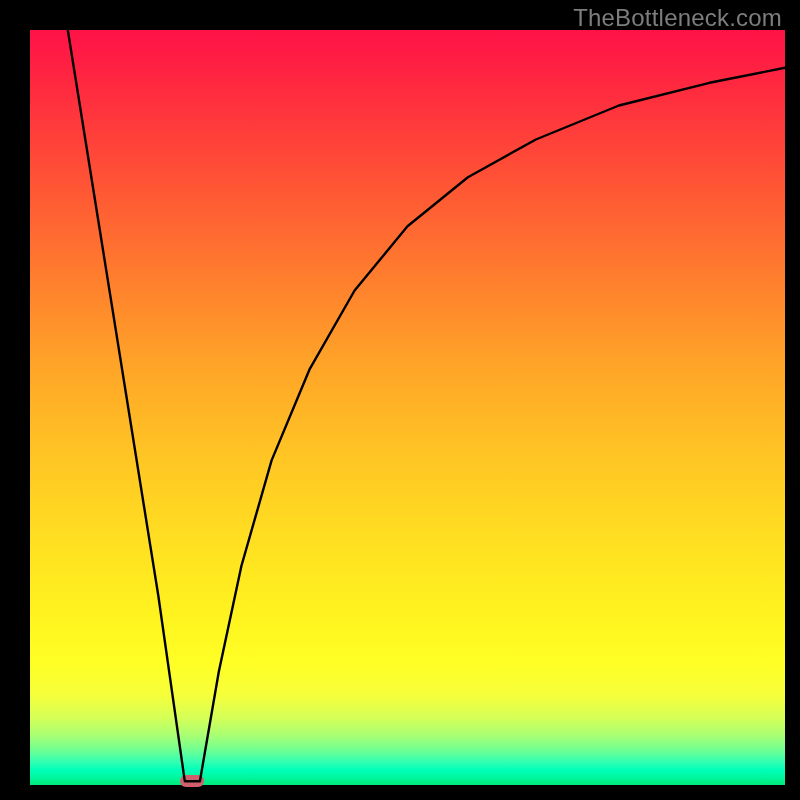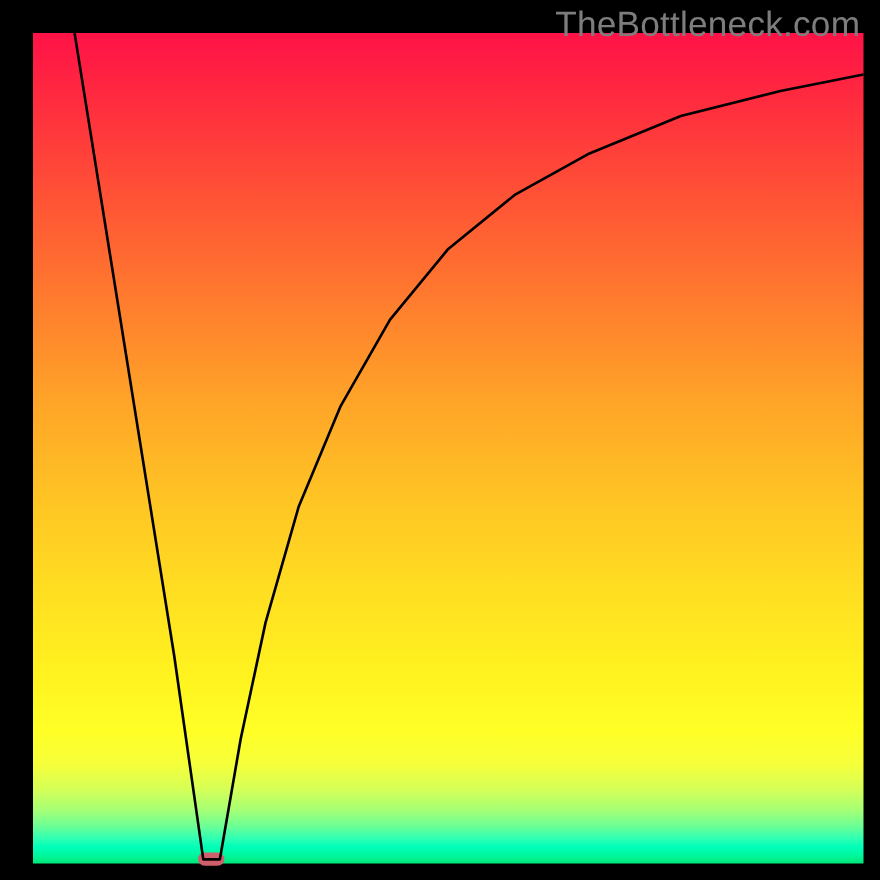--- a/index.html
+++ b/index.html
@@ -15,21 +15,21 @@
     position: relative;
     width: 800px;
     height: 800px;
     background: #000;
   }
   .watermark {
     position: absolute;
     top: 4px;
     right: 18px;
     color: #7d7d7d;
-    font-size: 32px;
+    font-size: 24px;
     font-weight: 400;
     letter-spacing: 0.2px;
     z-index: 10;
   }
   .plot-area {
     position: absolute;
     left: 30px;
     top: 30px;
     width: 755px;
     height: 755px;

